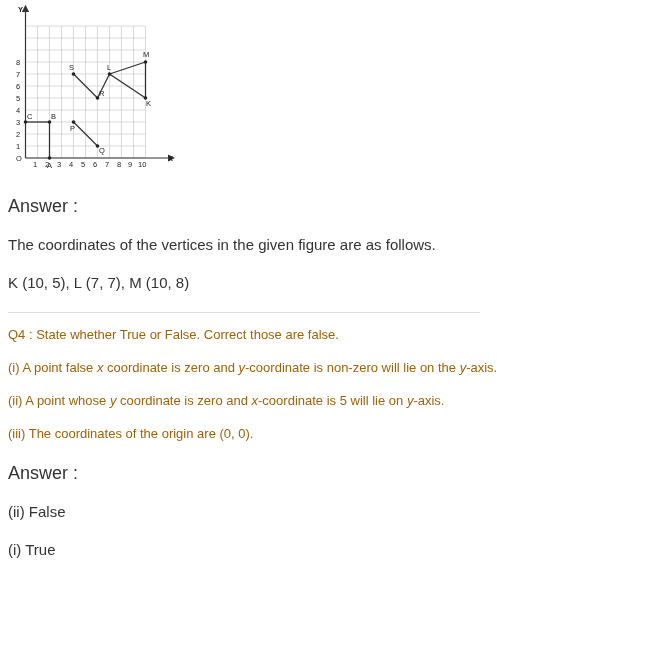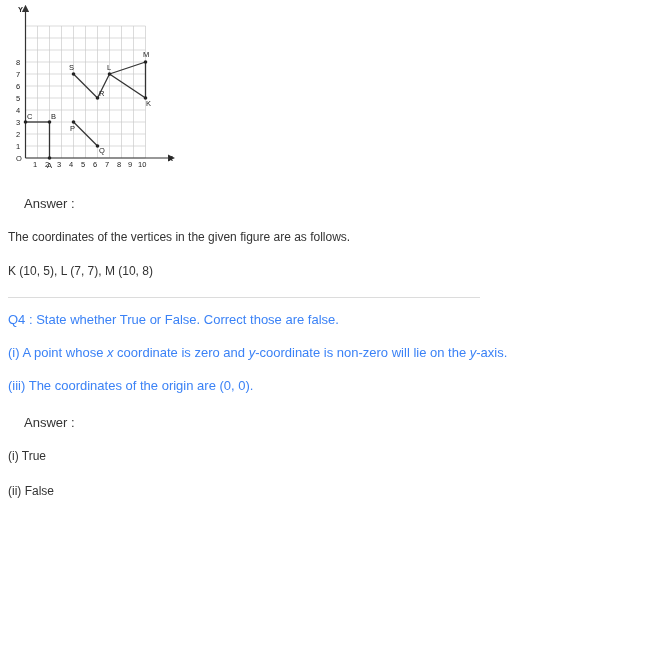--- a/index.html
+++ b/index.html
@@ -28,39 +28,39 @@
     width: 200px;
     height: 180px;
   }
   .content {
     position: absolute;
     left: 8px;
     top: 196px;
     width: 630px;
   }
   .ans-label {
-    font-size: 13px;
+    font-size: 18px;
     color: #333333;
-    margin: 0 0 18px 16px;
+    margin: 0 0 18px 0;
   }
   .para {
-    font-size: 12px;
+    font-size: 15px;
     color: #333333;
     margin: 0 0 18px 0;
     line-height: 1.35;
   }
   .divider {
     border: none;
     border-top: 1px solid #dcdcdc;
     margin: 14px 0 14px 0;
     width: 472px;
   }
   .qline {
     font-size: 13px;
-    color: #3b82f6;
+    color: #a16207;
     margin: 0 0 18px 0;
   }
   .ital {
     font-style: italic;
   }
   .spacer-sm { height: 4px; }
 </style>
 </head>
 <body>
 
@@ -187,28 +187,29 @@
     <p class="para">The coordinates of the vertices in the given figure are as follows.</p>
 
 
 
     <p class="para">K (10, 5), L (7, 7), M (10, 8)</p>
 
     <hr class="divider">
 
     <p class="qline">Q4 :  State whether True or False. Correct those are false.</p>
 
-    <p class="qline"><span>(i) A point whose </span><span class="ital">x</span><span> coordinate is zero and </span><span class="ital">y</span><span>-coordinate is non-zero will lie on the </span><span class="ital">y</span><span>-axis.</span></p>
-
+    <p class="qline"><span>(i) A point false </span><span class="ital">x</span><span> coordinate is zero and </span><span class="ital">y</span><span>-coordinate is non-zero will lie on the </span><span class="ital">y</span><span>-axis.</span></p>
+
+    <p class="qline"><span>(ii) A point whose </span><span class="ital">y</span><span> coordinate is zero and </span><span class="ital">x</span><span>-coordinate is 5 will lie on </span><span class="ital">y</span><span>-axis.</span></p>
 
     <p class="qline">(iii) The coordinates of the origin are (0, 0).</p>
 
     <div class="spacer-sm"></div>
 
     <p class="ans-label">Answer :</p>
 
+    <p class="para">(ii) False</p>
+
     <p class="para">(i) True</p>
-
-    <p class="para">(ii) False</p>
 
 
   </div>
 </div>
 
 </body></html>

